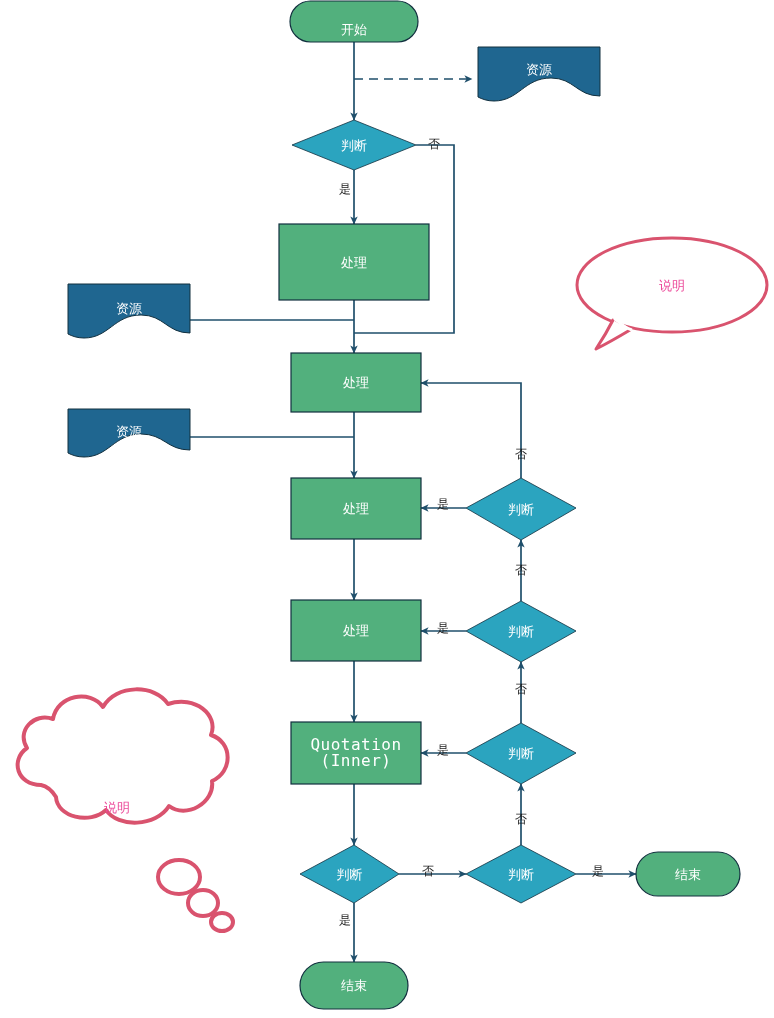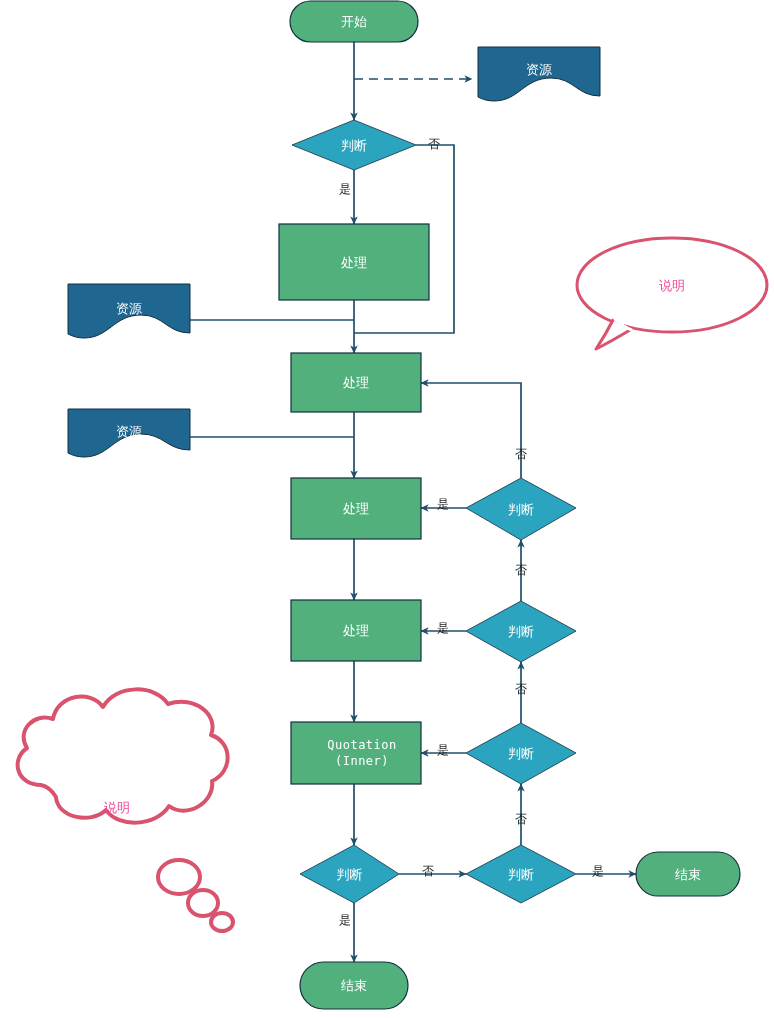--- a/index.html
+++ b/index.html
@@ -33,24 +33,23 @@
     justify-content: center;
     text-align: center;
     color: #ffffff;
     font-size: 13px;
     line-height: 17px;
     pointer-events: none;
     white-space: pre-line;
   }
   .node-label.mono {
     font-family: "DejaVu Sans Mono", "Liberation Mono", monospace;
-    font-size: 12px;
+    font-size: 16px;
     line-height: 16px;
     letter-spacing: 0.5px;
-    margin-left: 6px;
   }
   .node-label.dark {
     color: #ec4899;
   }
   .edge-label {
     position: absolute;
     color: #1b1b1b;
     font-size: 12px;
     line-height: 14px;
     text-align: center;
@@ -176,21 +175,21 @@
                C215,803 186,819 169,806
                C156,827 118,828 106,810
                C90,825 57,817 56,797
                C51,789 46,786 41,785 Z" fill="#ffffff" stroke="#d9536e" stroke-width="4" stroke-linejoin="round"></path>
       <ellipse cx="179" cy="877" rx="21" ry="17" fill="#ffffff" stroke="#d9536e" stroke-width="4"></ellipse>
       <ellipse cx="203" cy="903" rx="15" ry="13" fill="#ffffff" stroke="#d9536e" stroke-width="4"></ellipse>
       <ellipse cx="222" cy="922" rx="11" ry="9" fill="#ffffff" stroke="#d9536e" stroke-width="4"></ellipse>
     </g>
   </svg>
 
-  <div class="node-label" style="left:290px; top:1px; width:128px; height:41px;">开始</div>
+  <div class="node-label" style="left:290px; top:9px; width:128px; height:41px;">开始</div>
 
   <div class="node-label" style="left:478px; top:47px; width:122px; height:45px;">资源</div>
 
   <div class="node-label" style="left:292px; top:120px; width:124px; height:50px;">判断</div>
 
   <div class="node-label" style="left:279px; top:224px; width:150px; height:76px;">处理</div>
 
   <div class="node-label" style="left:68px; top:284px; width:122px; height:48px;">资源</div>
 
   <div class="node-label" style="left:291px; top:353px; width:130px; height:59px;">处理</div>

